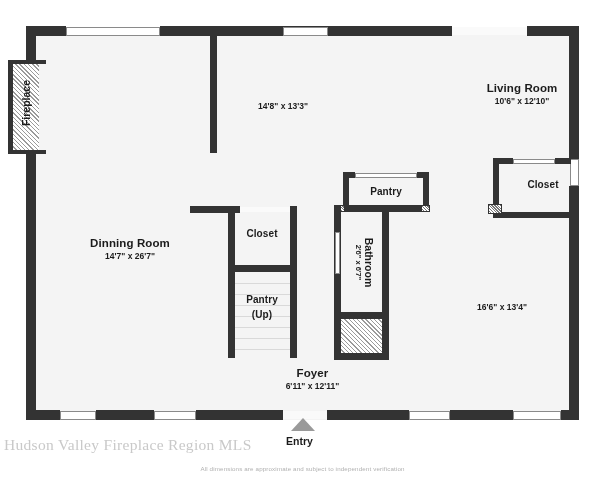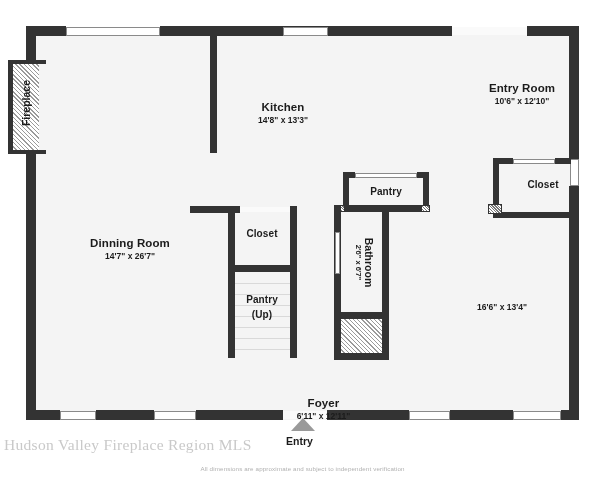--- a/index.html
+++ b/index.html
@@ -271,34 +271,33 @@
   <div class="label small" style="left:503px; top:179px; width:80px;">
     <span class="rname">Closet</span>
   </div>
 
   <div class="label" style="left:50px; top:236px; width:160px;">
     <span class="rname">Dinning Room</span>
     <span class="rdim">14'7" x 26'7"</span>
   </div>
 
   <div class="label" style="left:213px; top:100px; width:140px;">
-    <span class="rname">Kitchen</span>
     <span class="rdim">14'8" x 13'3"</span>
   </div>
 
   <div class="label" style="left:442px; top:81px; width:160px;">
-    <span class="rname">Entry Room</span>
+    <span class="rname">Living Room</span>
     <span class="rdim">10'6" x 12'10"</span>
   </div>
 
   <div class="label" style="left:422px; top:301px; width:160px;">
     <span class="rdim">16'6" x 13'4"</span>
   </div>
 
-  <div class="label" style="left:246px; top:366px; width:155px;margin-top:30px;">
+  <div class="label" style="left:235px; top:366px; width:155px;">
     <span class="rname">Foyer</span>
     <span class="rdim">6'11" x 12'11"</span>
   </div>
 
   <div class="label small" style="left:222px; top:228px; width:80px;">
     <span class="rname">Closet</span>
   </div>
 
   <div class="label small" style="left:222px; top:294px; width:80px;">
     <span class="rname">Pantry</span>

